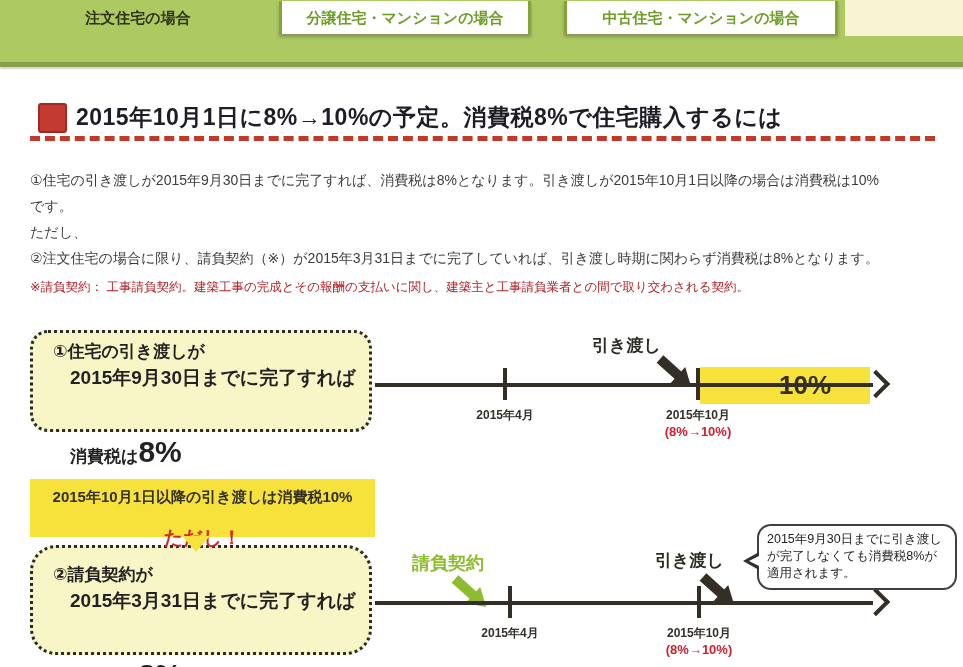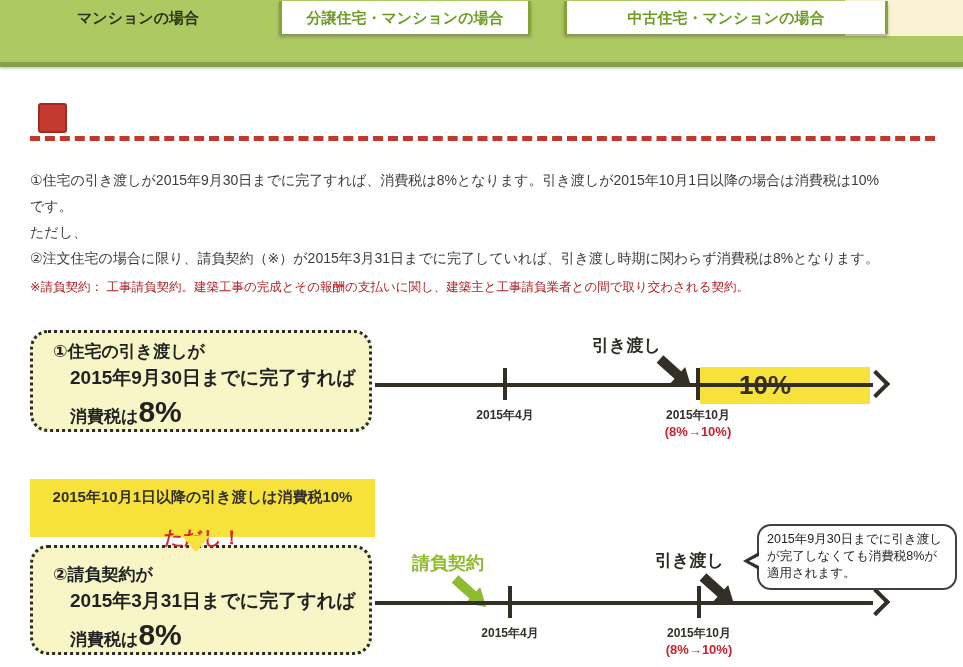--- a/index.html
+++ b/index.html
@@ -22,60 +22,61 @@
 
   
   .intro { position:absolute; left:30px; top:167px; font-size:14px; color:#3c3c3c; line-height:26px; }
   .intro div { white-space:nowrap; }
   .note  { position:absolute; left:30px; top:279px; font-size:12.5px; color:#b01e23; white-space:nowrap; }
 
   
   .dotted-box { position:absolute; left:30px; width:342px; background:#f8f6c6; border:3px dotted #2b2b2b; border-radius:18px; padding:6px 0 0 20px; color:#222; }
   .dotted-box .l1 { font-size:17px; font-weight:bold; line-height:25px; }
   .dotted-box .l2 { font-size:19px; font-weight:bold; line-height:28px; padding-left:17px; white-space:nowrap; }
-  .dotted-box .l3 { font-size:17px; font-weight:bold; padding-left:17px; line-height:40px; }
+  .dotted-box .l3 { font-size:17px; font-weight:bold; padding-left:17px; line-height:40px;margin-top:40px; }
   .dotted-box .big { font-size:30px; font-weight:bold; }
   .tline { position:absolute; height:4px; background:#332e26; z-index:2; }
   .tick  { position:absolute; width:4px; height:32px; background:#332e26; z-index:2; }
   .chev  { position:absolute; width:20px; height:20px; border-top:4px solid #332e26; border-right:4px solid #332e26; transform:rotate(45deg); z-index:2; }
   .tlabel { position:absolute; font-size:12px; font-weight:bold; color:#33302a; text-align:center; width:96px; }
   .tsub   { position:absolute; font-size:13px; font-weight:bold; color:#d01f2e; text-align:center; width:96px; }
   .arrow-dr { position:absolute; width:44px; height:22px; transform:rotate(42deg); transform-origin:0 50%; }
   .arrow-dr .shaft { position:absolute; left:0; top:6px; width:26px; height:10px; background:var(--c); }
   .arrow-dr .head  { position:absolute; left:24px; top:0; width:0; height:0; border-left:18px solid var(--c); border-top:11px solid transparent; border-bottom:11px solid transparent; }
   .flabel { position:absolute; font-weight:bold; white-space:nowrap; }
 
   
   .ybar { position:absolute; left:700px; top:367px; width:170px; height:37px; background:#f6e23a; z-index:1; }
-  .ybar-label { position:absolute; left:680px; top:367px; width:170px; height:37px; line-height:37px; text-align:center; font-size:26px; font-weight:bold; color:#332e26; z-index:3; }
+  .ybar-label { position:absolute; left:720px; top:367px; width:170px; height:37px; line-height:37px; text-align:center; font-size:26px; font-weight:bold; color:#332e26; z-index:3; }
 
   
   .callout { position:absolute; left:30px; top:479px; width:345px; height:58px; background:#f6e23a; text-align:center; z-index:3; }
   .callout .c1 { font-size:15px; font-weight:bold; color:#332e26; margin-top:9px; }
   .callout .c2 { font-size:19px; font-weight:bold; color:#d5262b; margin-top:18px; }
   .callout-tail { position:absolute; left:182px; top:536px; width:0; height:0; border-left:14px solid transparent; border-right:14px solid transparent; border-top:16px solid #f6e23a; z-index:4; }
   .bubble { position:absolute; left:757px; top:524px; width:200px; height:66px; background:#fff; border:2px solid #404040; border-radius:14px; padding:5px 8px; font-size:12.5px; line-height:17px; color:#222; z-index:3; }
   .bubble-tail-d { position:absolute; left:743px; top:552px; width:0; height:0; border-top:9px solid transparent; border-bottom:9px solid transparent; border-right:16px solid #33302a; z-index:3; }
   .bubble-tail-w { position:absolute; left:749px; top:555px; width:0; height:0; border-top:6px solid transparent; border-bottom:6px solid transparent; border-right:12px solid #fff; z-index:4; }
 </style>
 </head>
 <body>
 
 <div class="page">
 
   <div class="hdr-cream"></div>
   <div class="hdr-green"></div>
   <div class="hdr-band"></div>
   <div class="hdr-edge"></div>
 
-  <div class="tab tab-active" style="left:0; width:276px;">マンションの場合</div>
+  <div class="tab tab-active" style="left:0; width:276px;">注文住宅の場合</div>
   <div class="tab tab-white" style="left:279px; width:252px;">分譲住宅・マンションの場合</div>
-  <div class="tab tab-white" style="left:564px; width:324px;">中古住宅・マンションの場合</div>
+  <div class="tab tab-white" style="left:564px; width:274px;">中古住宅・マンションの場合</div>
 
   <div class="h-square"></div>
+  <div class="h-title">2015年10月1日に8%→10%の予定。消費税8%で住宅購入するには</div>
   <div class="h-dashes"></div>
 
   <div class="intro">
     <div>①住宅の引き渡しが2015年9月30日までに完了すれば、消費税は8%となります。引き渡しが2015年10月1日以降の場合は消費税は10%</div>
     <div>です。</div>
     <div>ただし、</div>
     <div>②注文住宅の場合に限り、請負契約（※）が2015年3月31日までに完了していれば、引き渡し時期に関わらず消費税は8%となります。</div>
   </div>
   <div class="note">※請負契約： 工事請負契約。建築工事の完成とその報酬の支払いに関し、建築主と工事請負業者との間で取り交わされる契約。</div>
 
@@ -103,21 +104,21 @@
   <div class="tlabel" style="left:457px; top:407px;">2015年4月</div>
   <div class="tlabel" style="left:650px; top:407px;">2015年10月</div>
   <div class="tsub" style="left:650px; top:424px;">(8%→10%)</div>
 
   <div class="callout">
     <div class="c1">2015年10月1日以降の引き渡しは消費税10%</div>
     <div class="c2">ただし！</div>
   </div>
   <div class="callout-tail"></div>
 
-  <div class="dotted-box" style="top:545px; height:110px; padding-top:14px;">
+  <div class="dotted-box" style="top:545px; height:110px; padding-top:14px;border-radius:26px;">
     <div class="l1">②請負契約が</div>
     <div class="l2">2015年3月31日までに完了すれば</div>
     <div class="l3">
       <span>消費税は</span><span class="big">8%</span>
     </div>
   </div>
 
   <div class="tline" style="left:375px; top:601px; width:498px;"></div>
   <div class="chev" style="left:866px; top:592px;"></div>
   <div class="tick" style="left:508px; top:586px;"></div>

